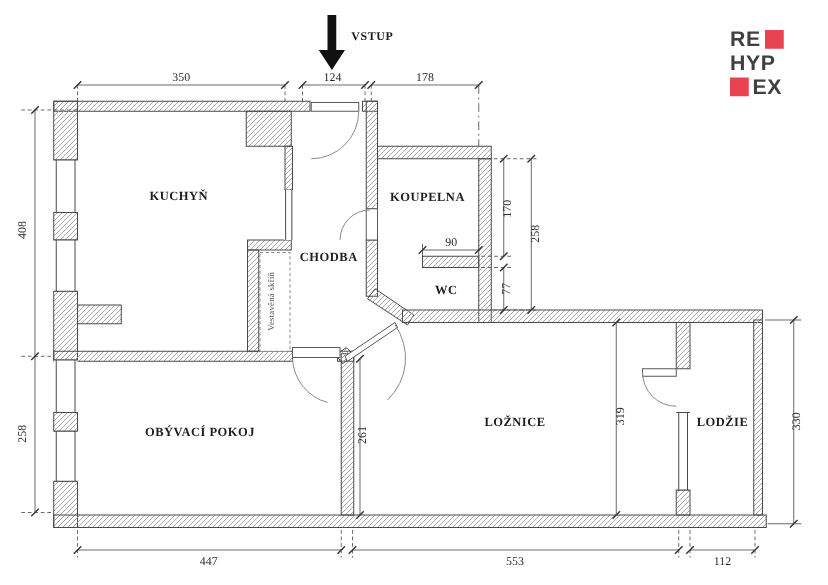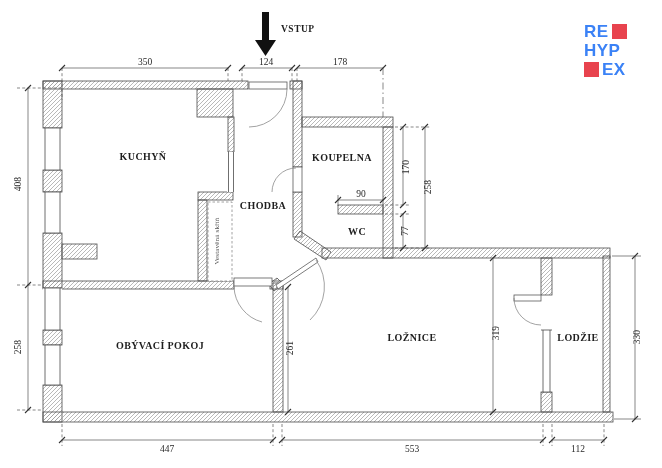--- a/index.html
+++ b/index.html
@@ -15,21 +15,21 @@
   .dimaxis{stroke:#555555;stroke-width:0.7;fill:none;stroke-dasharray:7,3,1.5,3;}
   .tick{stroke:#333333;stroke-width:1.1;}
   .wardrobe-box{fill:#ffffff;stroke:#8a8a8a;stroke-width:0.8;stroke-dasharray:2.5,2;}
   text{fill:#1e1e1e;}
   .room-label{font-size:10px;font-weight:bold;letter-spacing:0.4px;}
   .dim-label{font-size:9.5px;fill:#2a2a2a;}
   .small-label{font-size:7px;fill:#555555;letter-spacing:0.2px;}
   .vstup-label{font-size:9.5px;font-weight:bold;letter-spacing:0.5px;}
   #logo{position:absolute;left:584px;top:22px;width:58px;
         font-family:"Liberation Sans", sans-serif;font-weight:bold;
-        color:#3b82f6;font-size:17px;line-height:19px;}
+        color:#404040;font-size:17px;line-height:19px;}
   #logo .row{display:flex;align-items:center;height:19px;letter-spacing:0.5px;}
   #logo .sq{width:15px;height:15px;background:#e8434e;display:inline-block;}
   #logo .row1 .sq{margin-left:3px;}
   #logo .row3 .sq{margin-right:3px;}
 </style>
 </head>
 <body>
 
 <svg id="plan-svg" width="662" height="468" viewBox="0 0 662 468">
   <defs>

